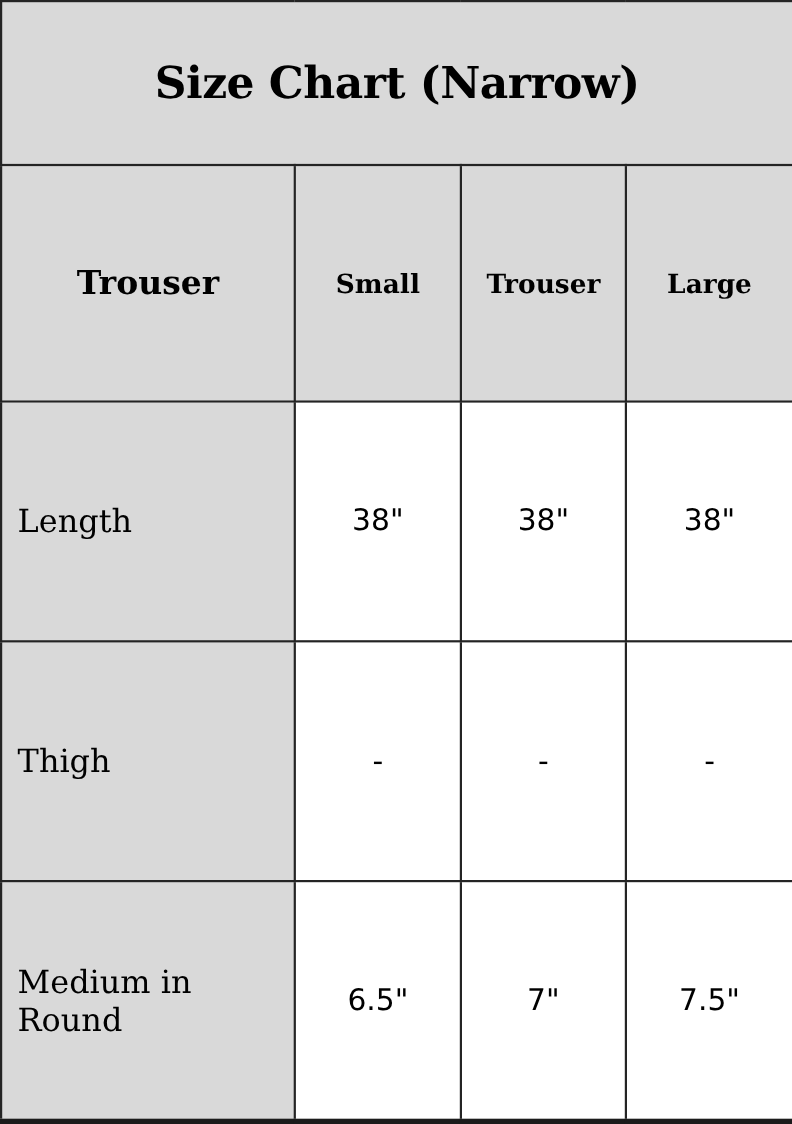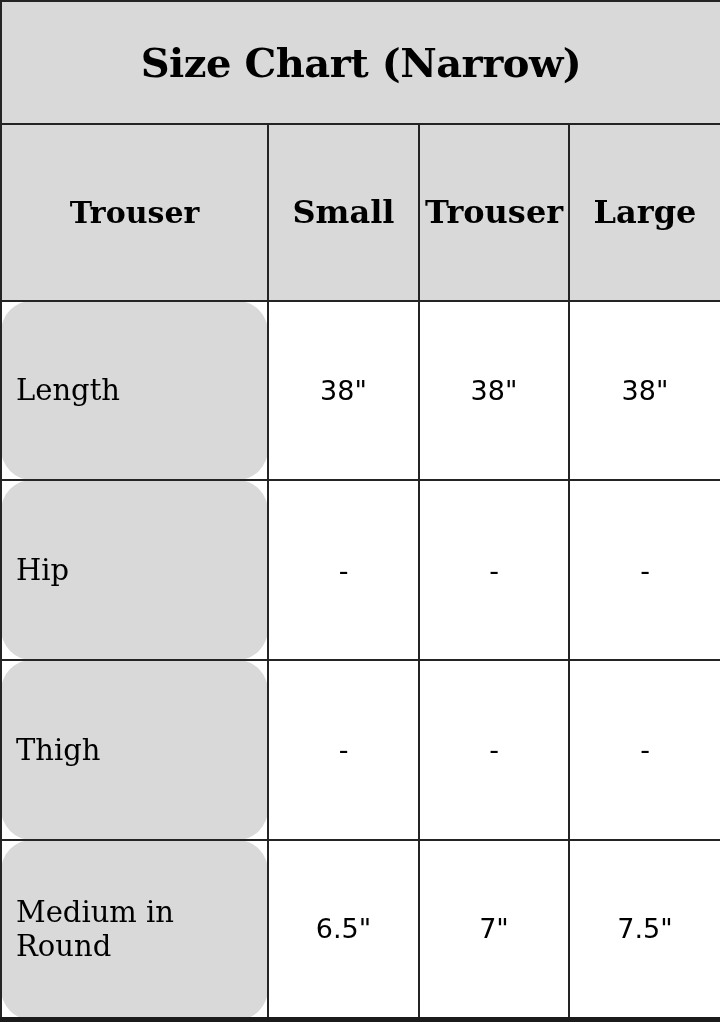--- a/index.html
+++ b/index.html
@@ -32,33 +32,32 @@
     font-family: "DejaVu Serif", serif;
     font-weight: bold;
     font-size: 40px;
     text-align: center;
     letter-spacing: -0.5px;
   }
   td.head-cell {
     background: #d9d9d9;
     font-family: "DejaVu Serif", serif;
     font-weight: bold;
-    font-size: 32px;
+    font-size: 24px;
     text-align: center;
   }
   td.head-cell.trouser {
     font-size: 30px;
   }
   td.label-cell {
     background: #d9d9d9;
     font-family: "DejaVu Serif", serif;
     font-size: 29px;
     text-align: left;
     padding-left: 14px;
-    border-radius: 31px;
   }
   td.value-cell {
     background: #ffffff;
     font-family: "DejaVu Sans", sans-serif;
     font-size: 27px;
     text-align: center;
   }
 </style>
 </head>
 <body>
@@ -80,26 +79,20 @@
       <td class="head-cell">Trouser</td>
       <td class="head-cell">Large</td>
     </tr>
   <tr class="data-row">
         <td class="label-cell">Length</td>
         <td class="value-cell">38"</td>
         <td class="value-cell">38"</td>
         <td class="value-cell">38"</td>
       </tr>
       <tr class="data-row">
-        <td class="label-cell">Hip</td>
-        <td class="value-cell">-</td>
-        <td class="value-cell">-</td>
-        <td class="value-cell">-</td>
-      </tr>
-      <tr class="data-row">
         <td class="label-cell">Thigh</td>
         <td class="value-cell">-</td>
         <td class="value-cell">-</td>
         <td class="value-cell">-</td>
       </tr>
       <tr class="data-row">
         <td class="label-cell">Medium in Round</td>
         <td class="value-cell">6.5"</td>
         <td class="value-cell">7"</td>
         <td class="value-cell">7.5"</td>

